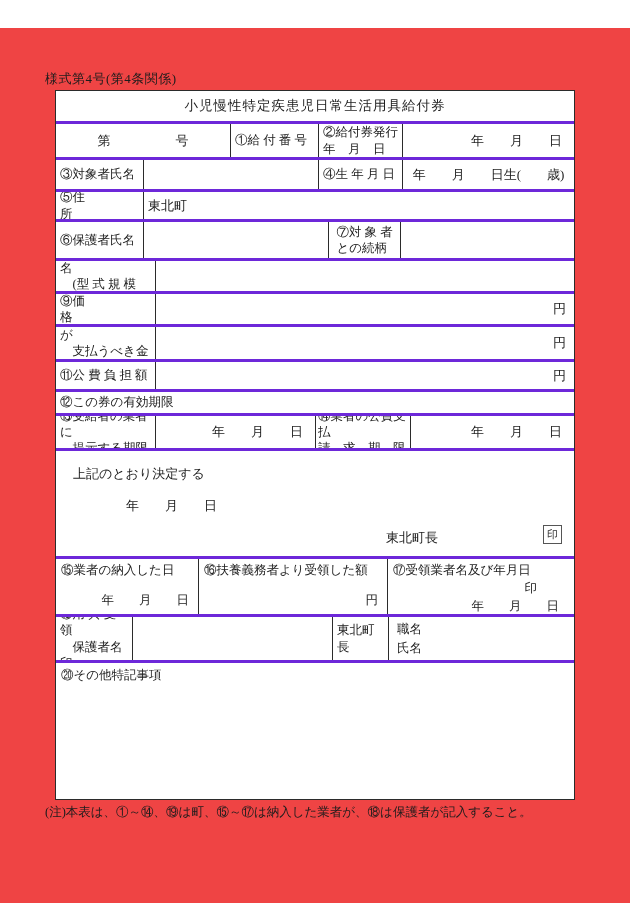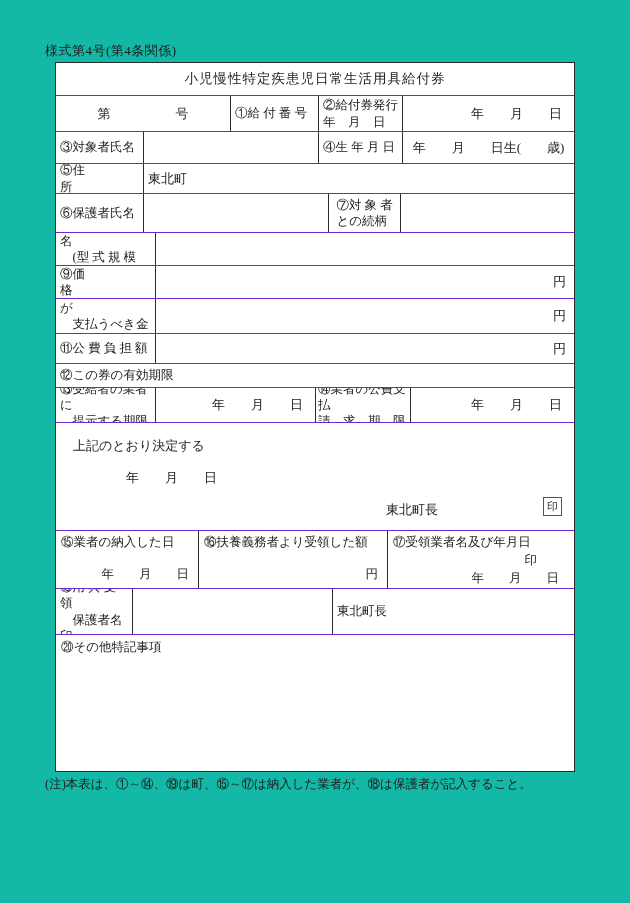--- a/index.html
+++ b/index.html
@@ -4,30 +4,30 @@
 <style>
   html,body{margin:0;padding:0;}
   body{
     width:630px;height:903px;
     background:#ffffff;
     font-family:"Liberation Serif","DejaVu Serif",serif;
     color:#1c1c1c;
     position:relative;
     font-size:13px;
   }
-  .page{position:absolute;inset:0;background:#14b8a6;}
+  .page{position:absolute;inset:0;background:#ef4444;margin-top:28px;}
   .form-number{position:absolute;left:45px;top:42px;font-size:13px;letter-spacing:0.5px;}
   .note{position:absolute;left:45px;top:776px;font-size:12.5px;}
   .ftable{
     position:absolute;left:55px;top:62px;width:520px;
     border:1px solid #2b2b2b;
     box-sizing:border-box;
     background:#fff;
   }
-  .row{display:flex;border-bottom:1px solid #6d28d9;box-sizing:border-box;}
+  .row{display:flex;border-bottom:3px solid #6d28d9;box-sizing:border-box;}
   .row:last-child{border-bottom:none;}
   .c{border-right:1px solid #2b2b2b;box-sizing:border-box;overflow:hidden;}
   .c:last-child{border-right:none;}
   .r-title{height:33px;}
   .r1{height:36px;} .r2{height:32px;} .r3{height:30px;} .r4{height:39px;}
   .r5{height:33px;} .r6{height:33px;} .r7{height:35px;} .r8{height:30px;}
   .r9{height:24px;} .r10{height:35px;}
   .r-decision{height:108px;}
   .r11{height:58px;} .r12{height:46px;} .r13{height:136px;}
   .title-cell{flex:1;display:flex;align-items:center;justify-content:center;font-size:13.5px;letter-spacing:1px;}
@@ -166,20 +166,24 @@
         <span class="line-seal">印</span>
         <span class="line-date2">年　　月　　日</span>
       </div>
     </div>
 
     <div class="row r12">
       <div class="c w77 lab">⑱用 具 受 領
 　保護者名印</div>
       <div class="c w200 val"></div>
       <div class="c w56 lab">東北町長</div>
+      <div class="c grow two-line">
+        <span>職名</span>
+        <span>氏名</span>
+      </div>
     </div>
 
     <div class="row r13">
       <div class="c grow top-cell">⑳その他特記事項</div>
     </div>
 
   </div>
 
   <div class="note">(注)本表は、①～⑭、⑲は町、⑮～⑰は納入した業者が、⑱は保護者が記入すること。</div>
 

